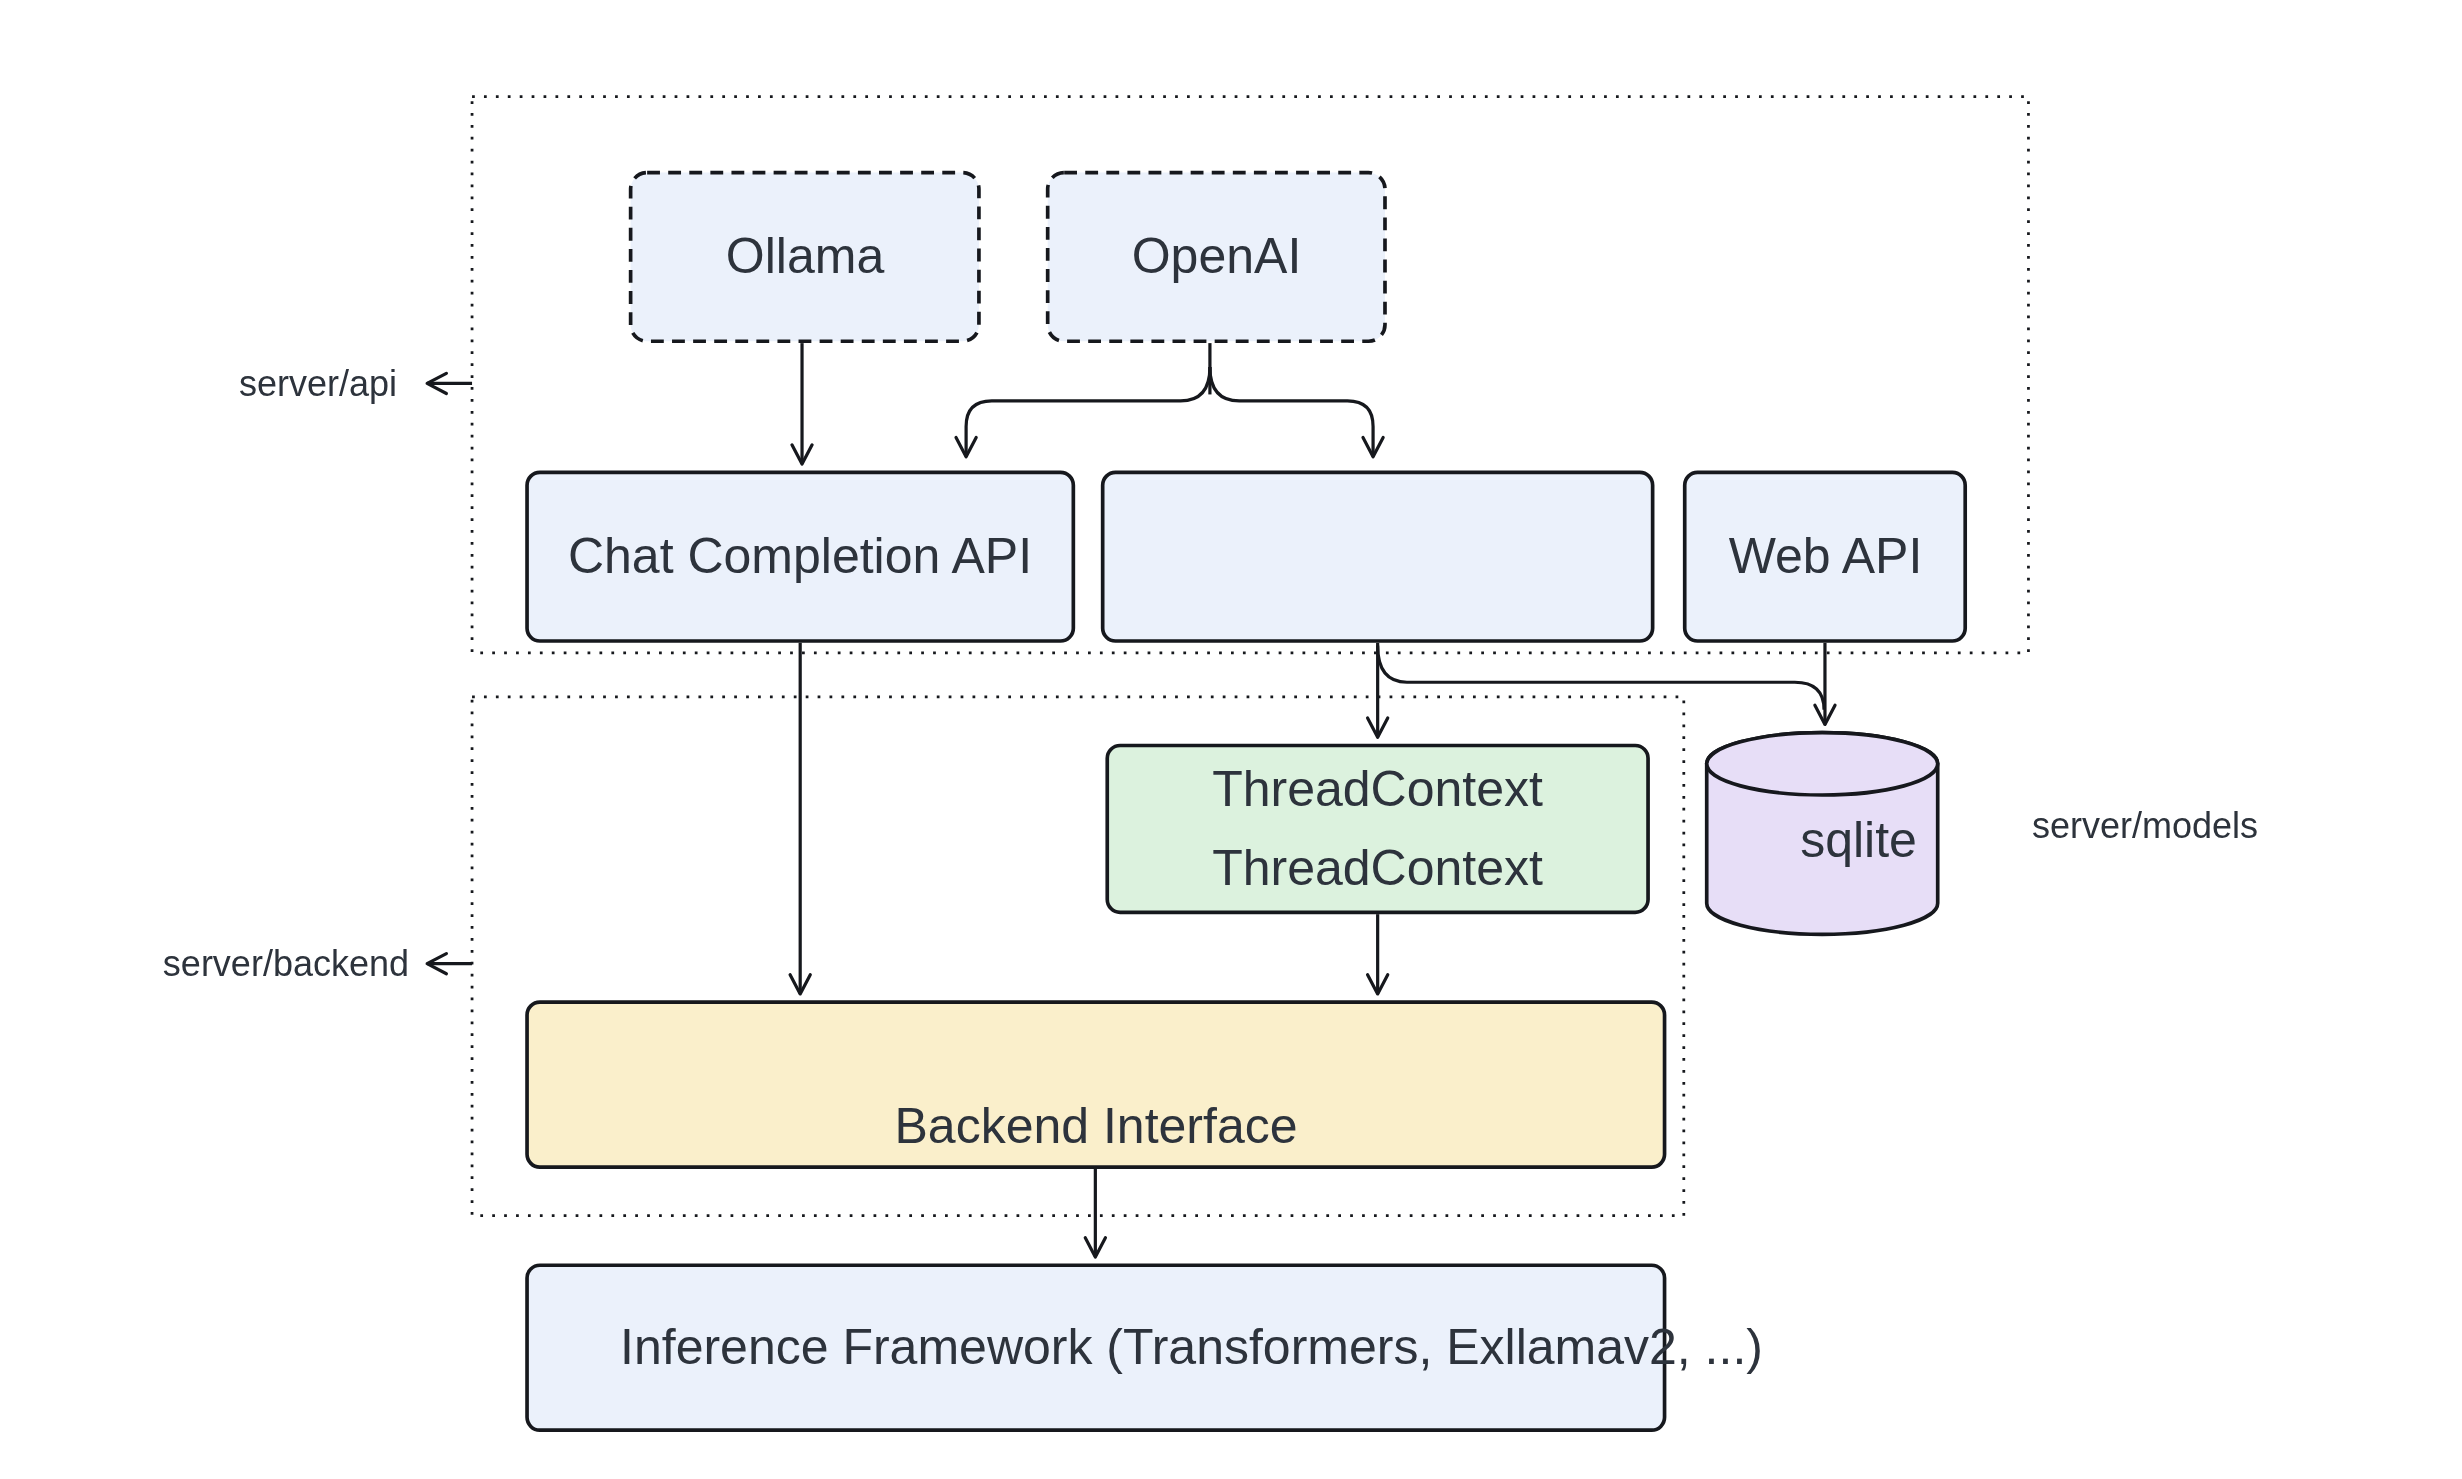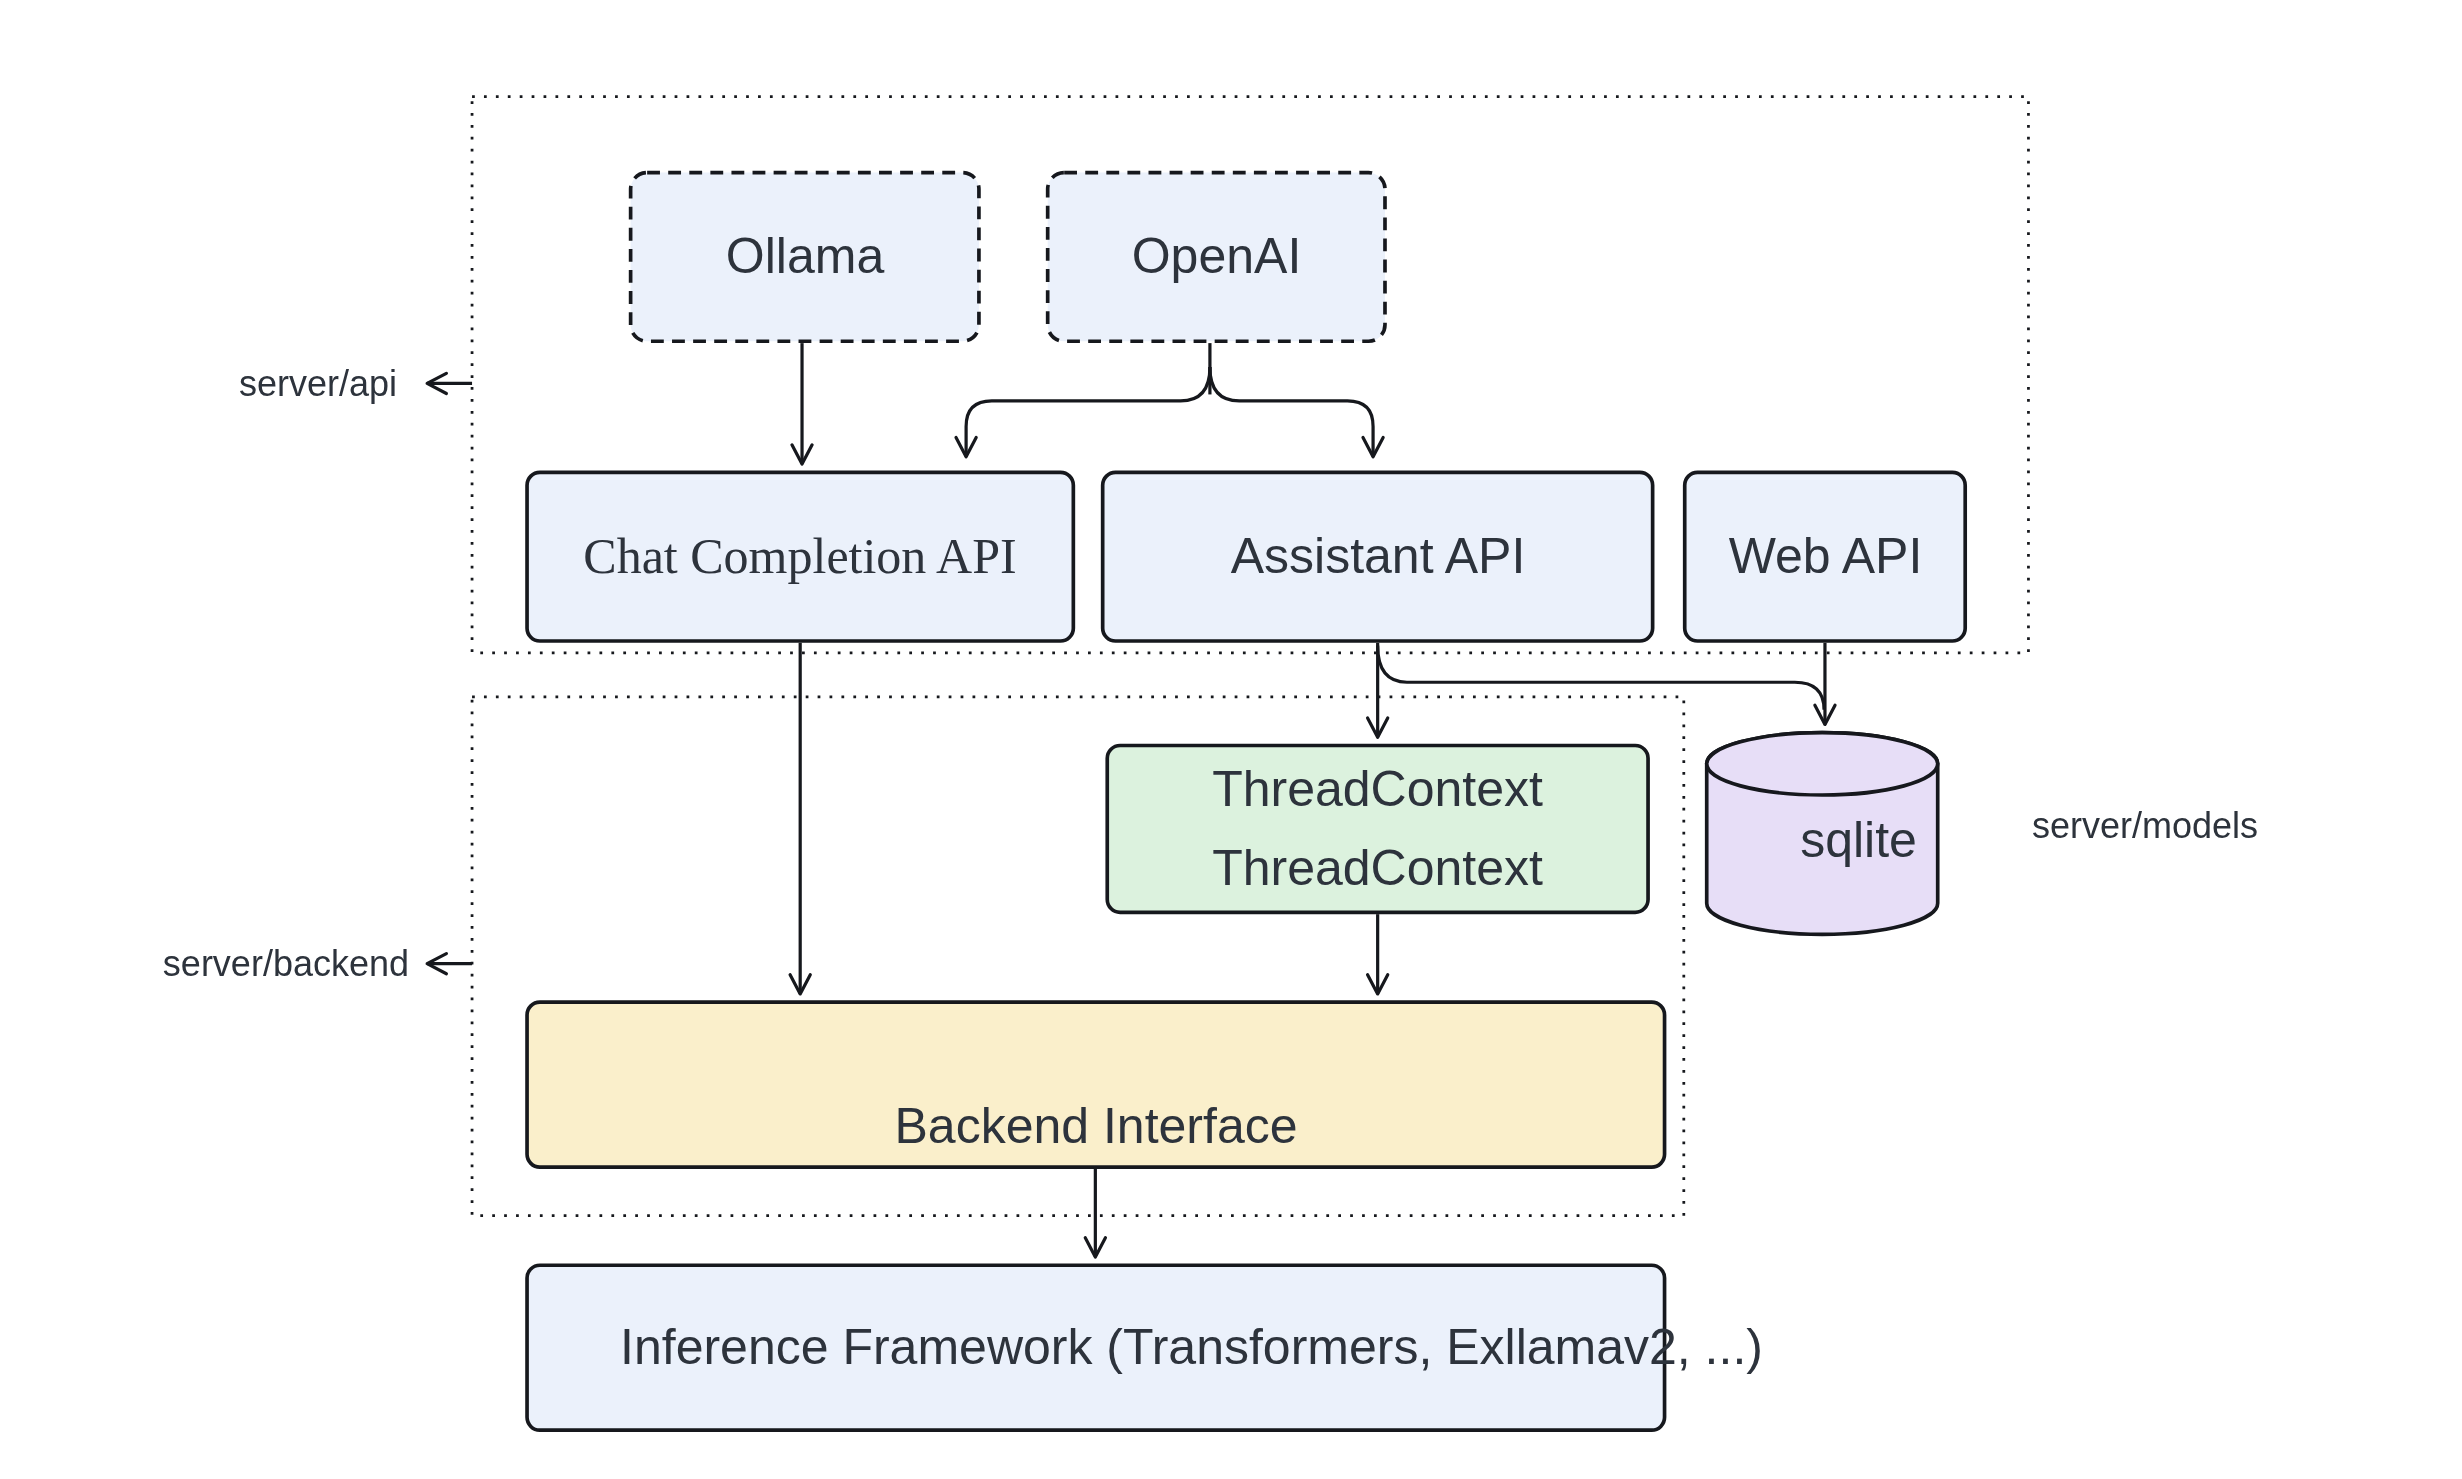--- a/index.html
+++ b/index.html
@@ -77,22 +77,21 @@
     <rect class="solid-node blue" x="575" y="1380" width="1241" height="180" rx="14"></rect>
 
     <g>
       <path class="solid-node purple" d="M1862 833 A126 34 0 0 1 2114 833 L2114 985 A126 34 0 0 1 1862 985 Z"></path>
       <ellipse class="solid-node purple" cx="1988" cy="833" rx="126" ry="34"></ellipse>
     </g>
   </svg>
 
   <div class="node-label" style="left:631px; top:172px; width:348px; height:169px;">Ollama</div>
   <div class="node-label" style="left:1048px; top:172px; width:337px; height:169px;">OpenAI</div>
-  <div class="node-label" style="left:527px; top:472px; width:546px; height:169px;font-family:Liberation Serif, serif;">Chat Completion API</div>
-  <div class="node-label" style="left:1103px; top:472px; width:550px; height:169px;">Assistant API</div>
+  <div class="node-label" style="left:527px; top:472px; width:546px; height:169px;">Chat Completion API</div>
   <div class="node-label" style="left:1685px; top:472px; width:281px; height:169px;">Web API</div>
   <div class="node-label two-line" style="left:1107px; top:745px; width:541px; height:167px;">
     <span>ThreadContext</span>
     <span>ThreadContext</span>
   </div>
   <div class="node-label" style="left:527px; top:1044px; width:1138px; height:165px;">Backend Interface</div>
   <div class="node-label" style="left:527px; top:1265px; width:1329px; height:165px;">Inference Framework (Transformers, Exllamav2, ...)</div>
   <div class="node-label" style="left:1743px; top:790px; width:231px; height:101px;">sqlite</div>
 
   <div class="outer-label align-right" style="left:138px; top:356px; width:259px;">server/api</div>

